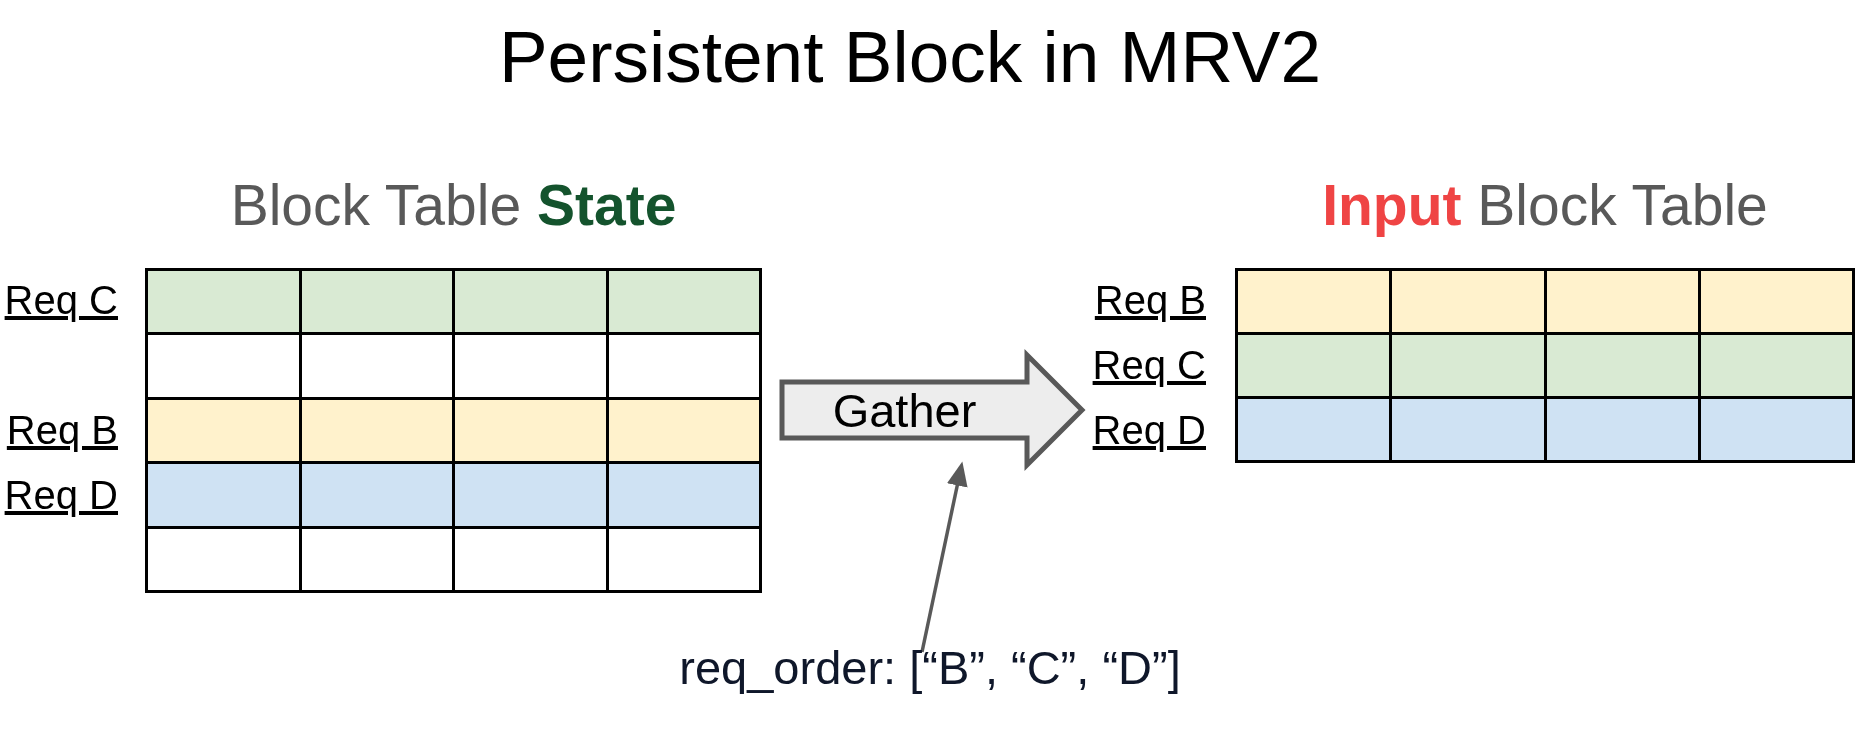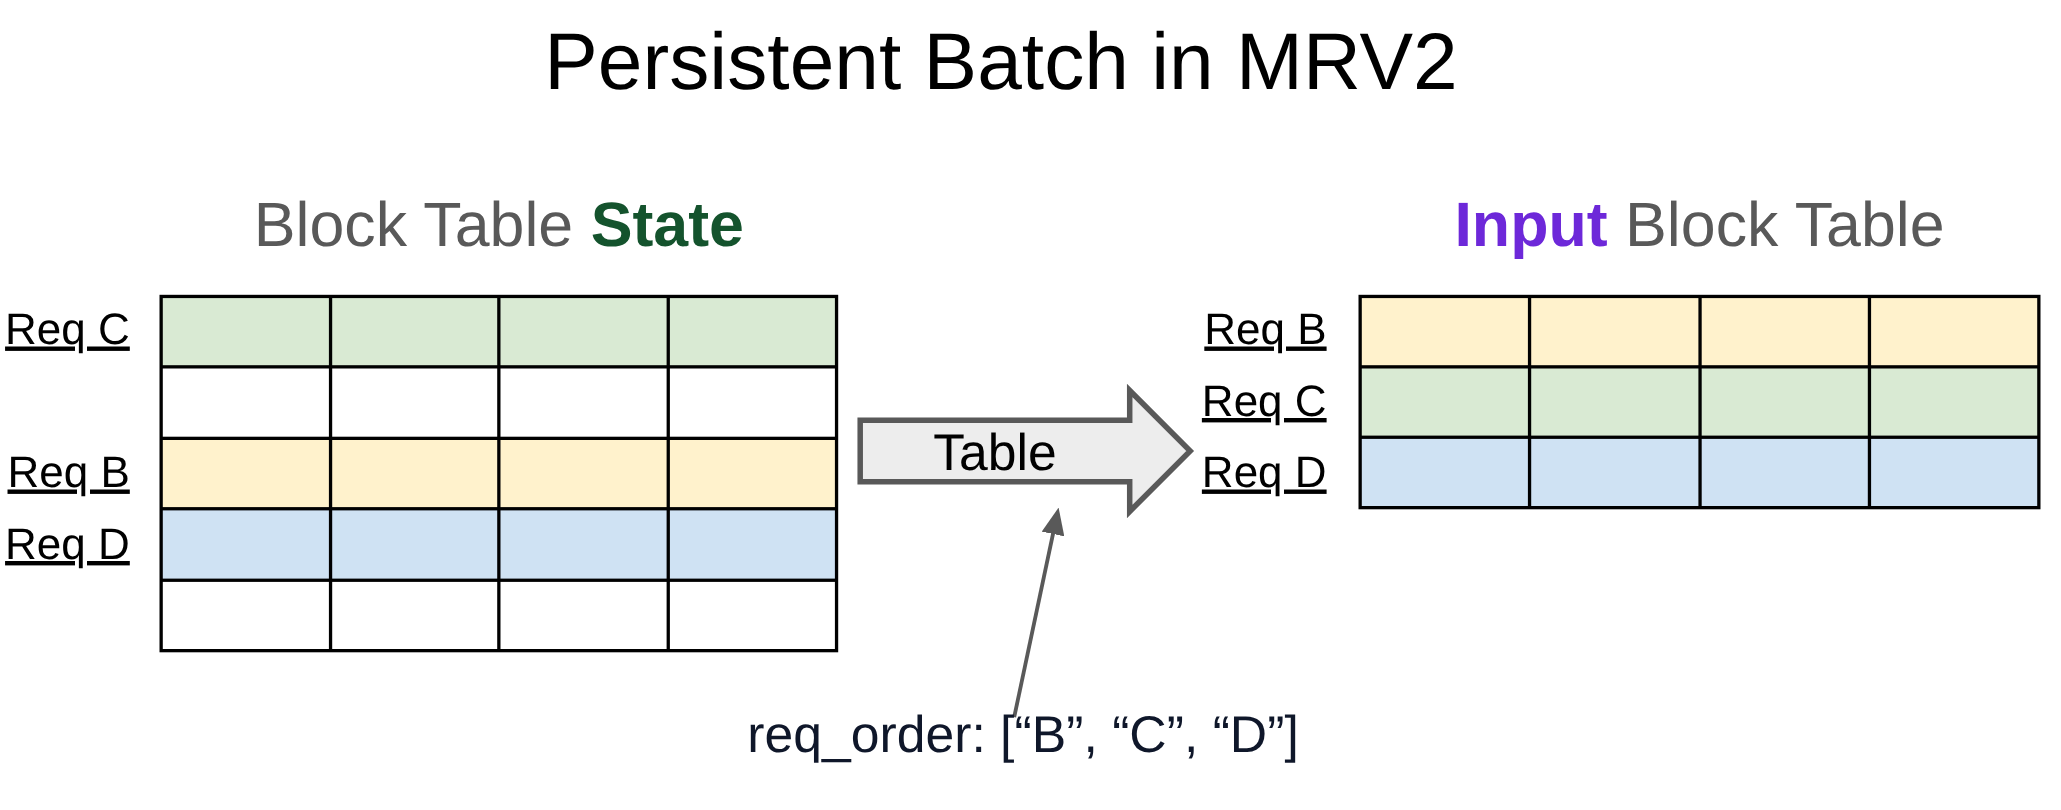--- a/index.html
+++ b/index.html
@@ -99,25 +99,25 @@
     line-height: 1.15;
     color: #0f172a;
     white-space: nowrap;
   }
 </style>
 </head>
 <body>
 
 <div class="canvas">
 
-  <div class="title">Persistent Batch in MRV2</div>
+  <div class="title">Persistent Block in MRV2</div>
 
   <div class="table-header header-left"><span>Block Table </span><span class="red-accent" style="color: #14532d;">State</span></div>
 
-  <div class="table-header header-right"><span class="red-accent" style="color: #6d28d9; text-align: right;">Input</span><span> Block Table</span></div>
+  <div class="table-header header-right"><span class="red-accent" style="color: #ef4444; text-align: right;">Input</span><span> Block Table</span></div>
 
   <div class="labels-col labels-state" id="labels-state">
       <div class="row-label">Req C</div>
       <div class="row-label"></div>
       <div class="row-label">Req B</div>
       <div class="row-label">Req D</div>
       <div class="row-label"></div>
     </div>
   <div class="block-table table-state" id="table-state">
       <div class="trow">
@@ -181,17 +181,17 @@
   <svg class="arrow-layer" viewBox="0 0 1874 736" xmlns="http://www.w3.org/2000/svg">
     <defs>
       <marker id="arrowhead" markerWidth="7" markerHeight="6" refX="1" refY="3" orient="auto">
         <path d="M0,0 L7,3 L0,6 z" fill="#595959"></path>
       </marker>
     </defs>
     <polygon points="782,382 1027,382 1027,355 1082,410 1027,465 1027,438 782,438" fill="#ededed" stroke="#595959" stroke-width="5" stroke-linejoin="miter"></polygon>
     <line x1="922" y1="652" x2="958" y2="482" stroke="#595959" stroke-width="3.5" marker-end="url(#arrowhead)"></line>
   </svg>
 
-  <div class="gather-label">Table</div>
+  <div class="gather-label">Gather</div>
 
   <div class="req-order">req_order: [“B”, “C”, “D”]</div>
 
 </div>
 
 </body></html>

